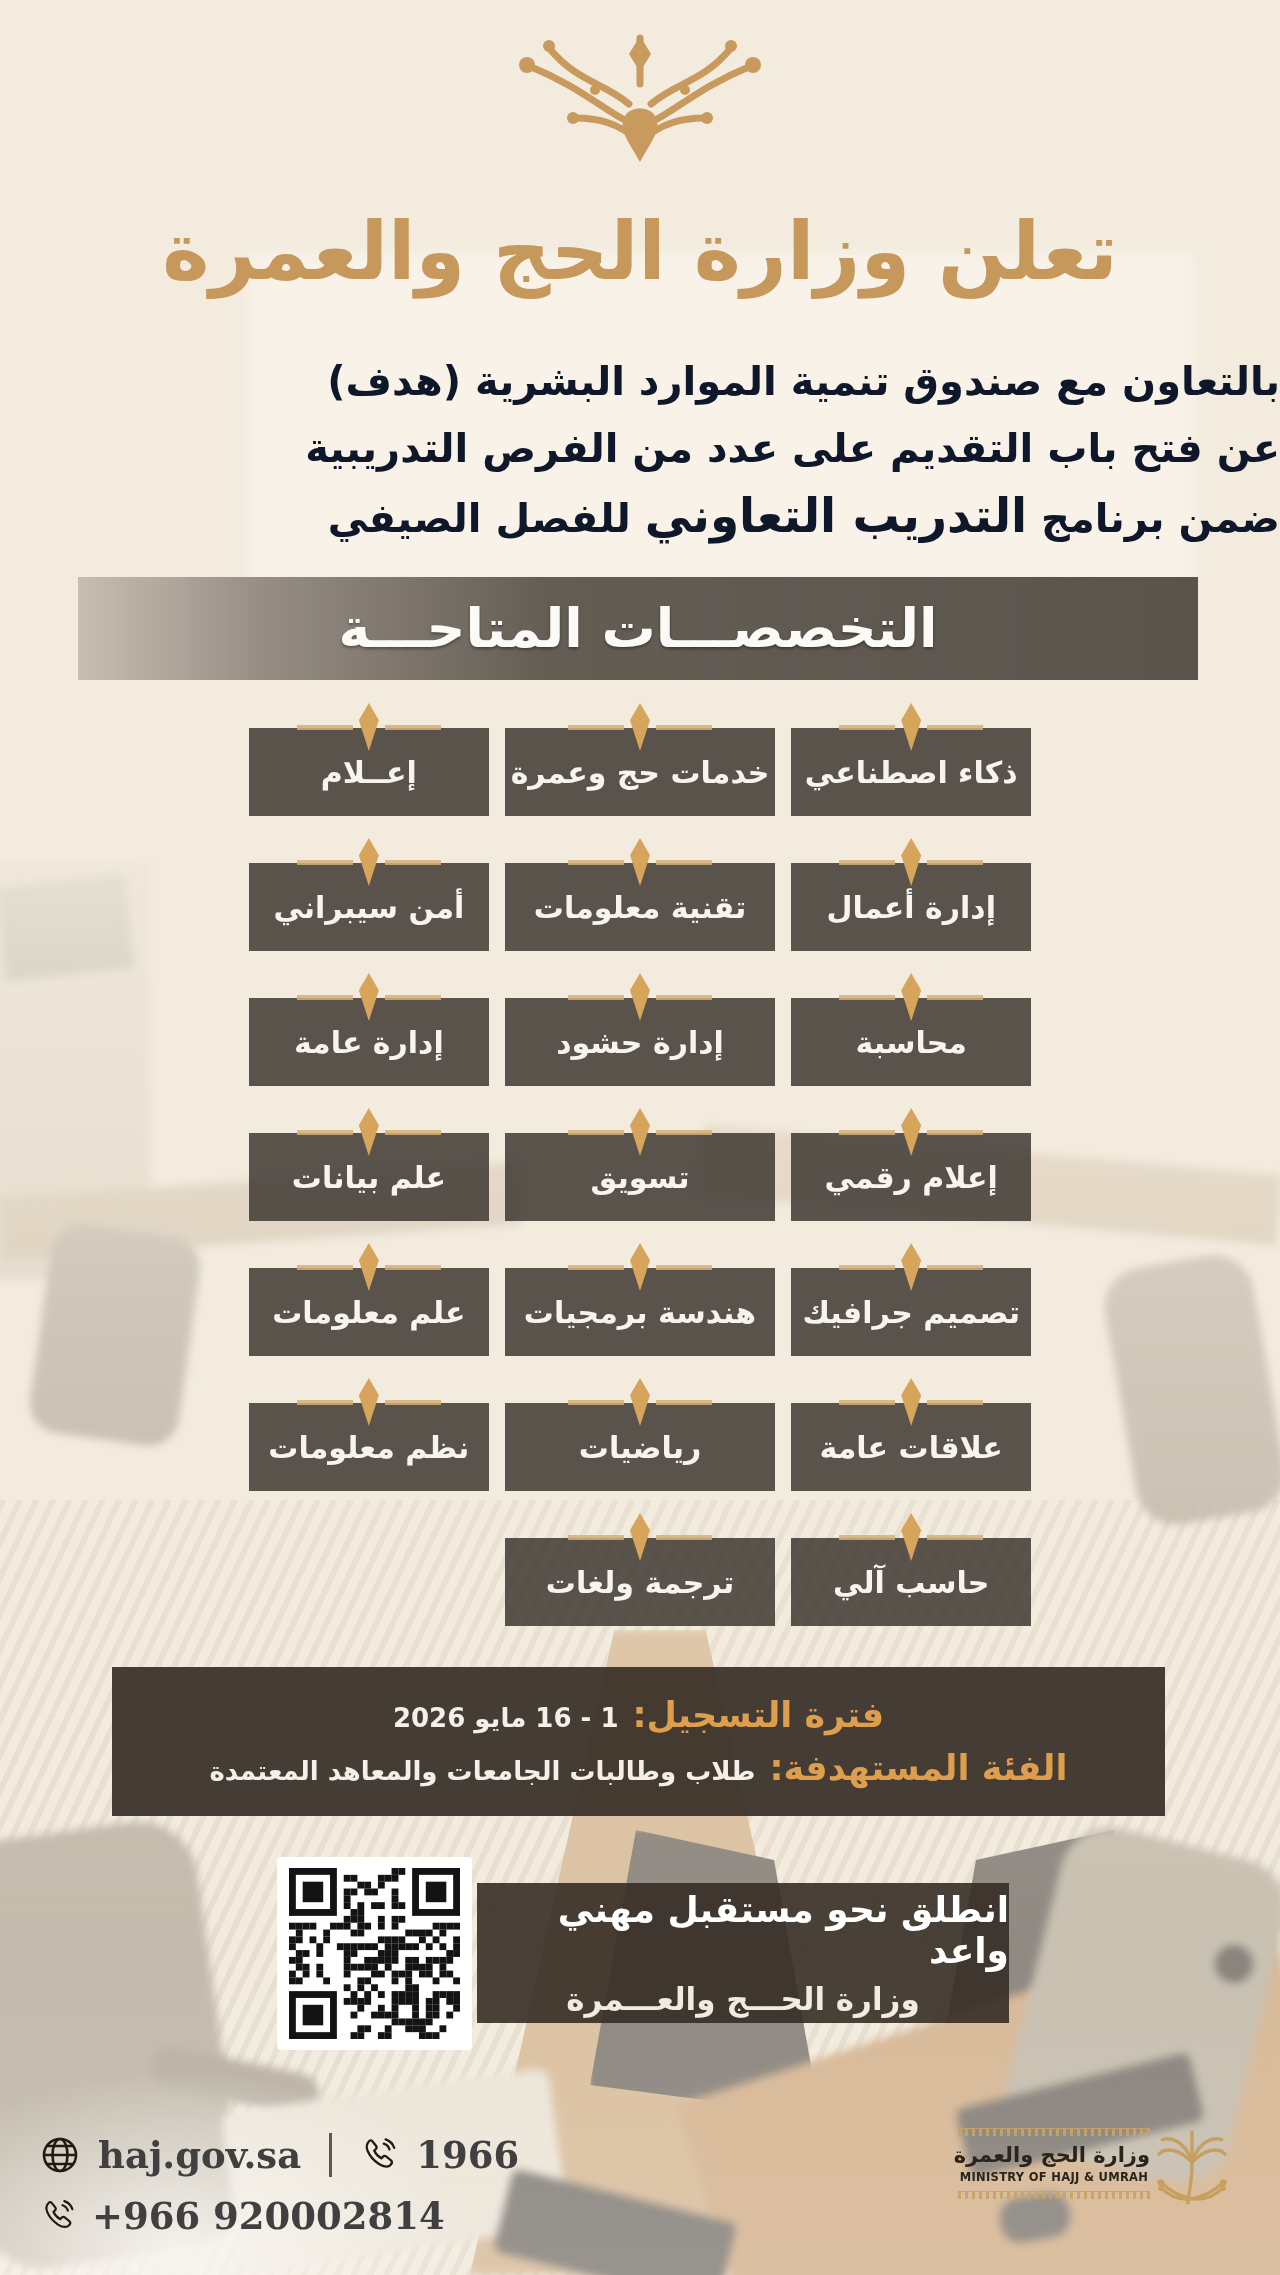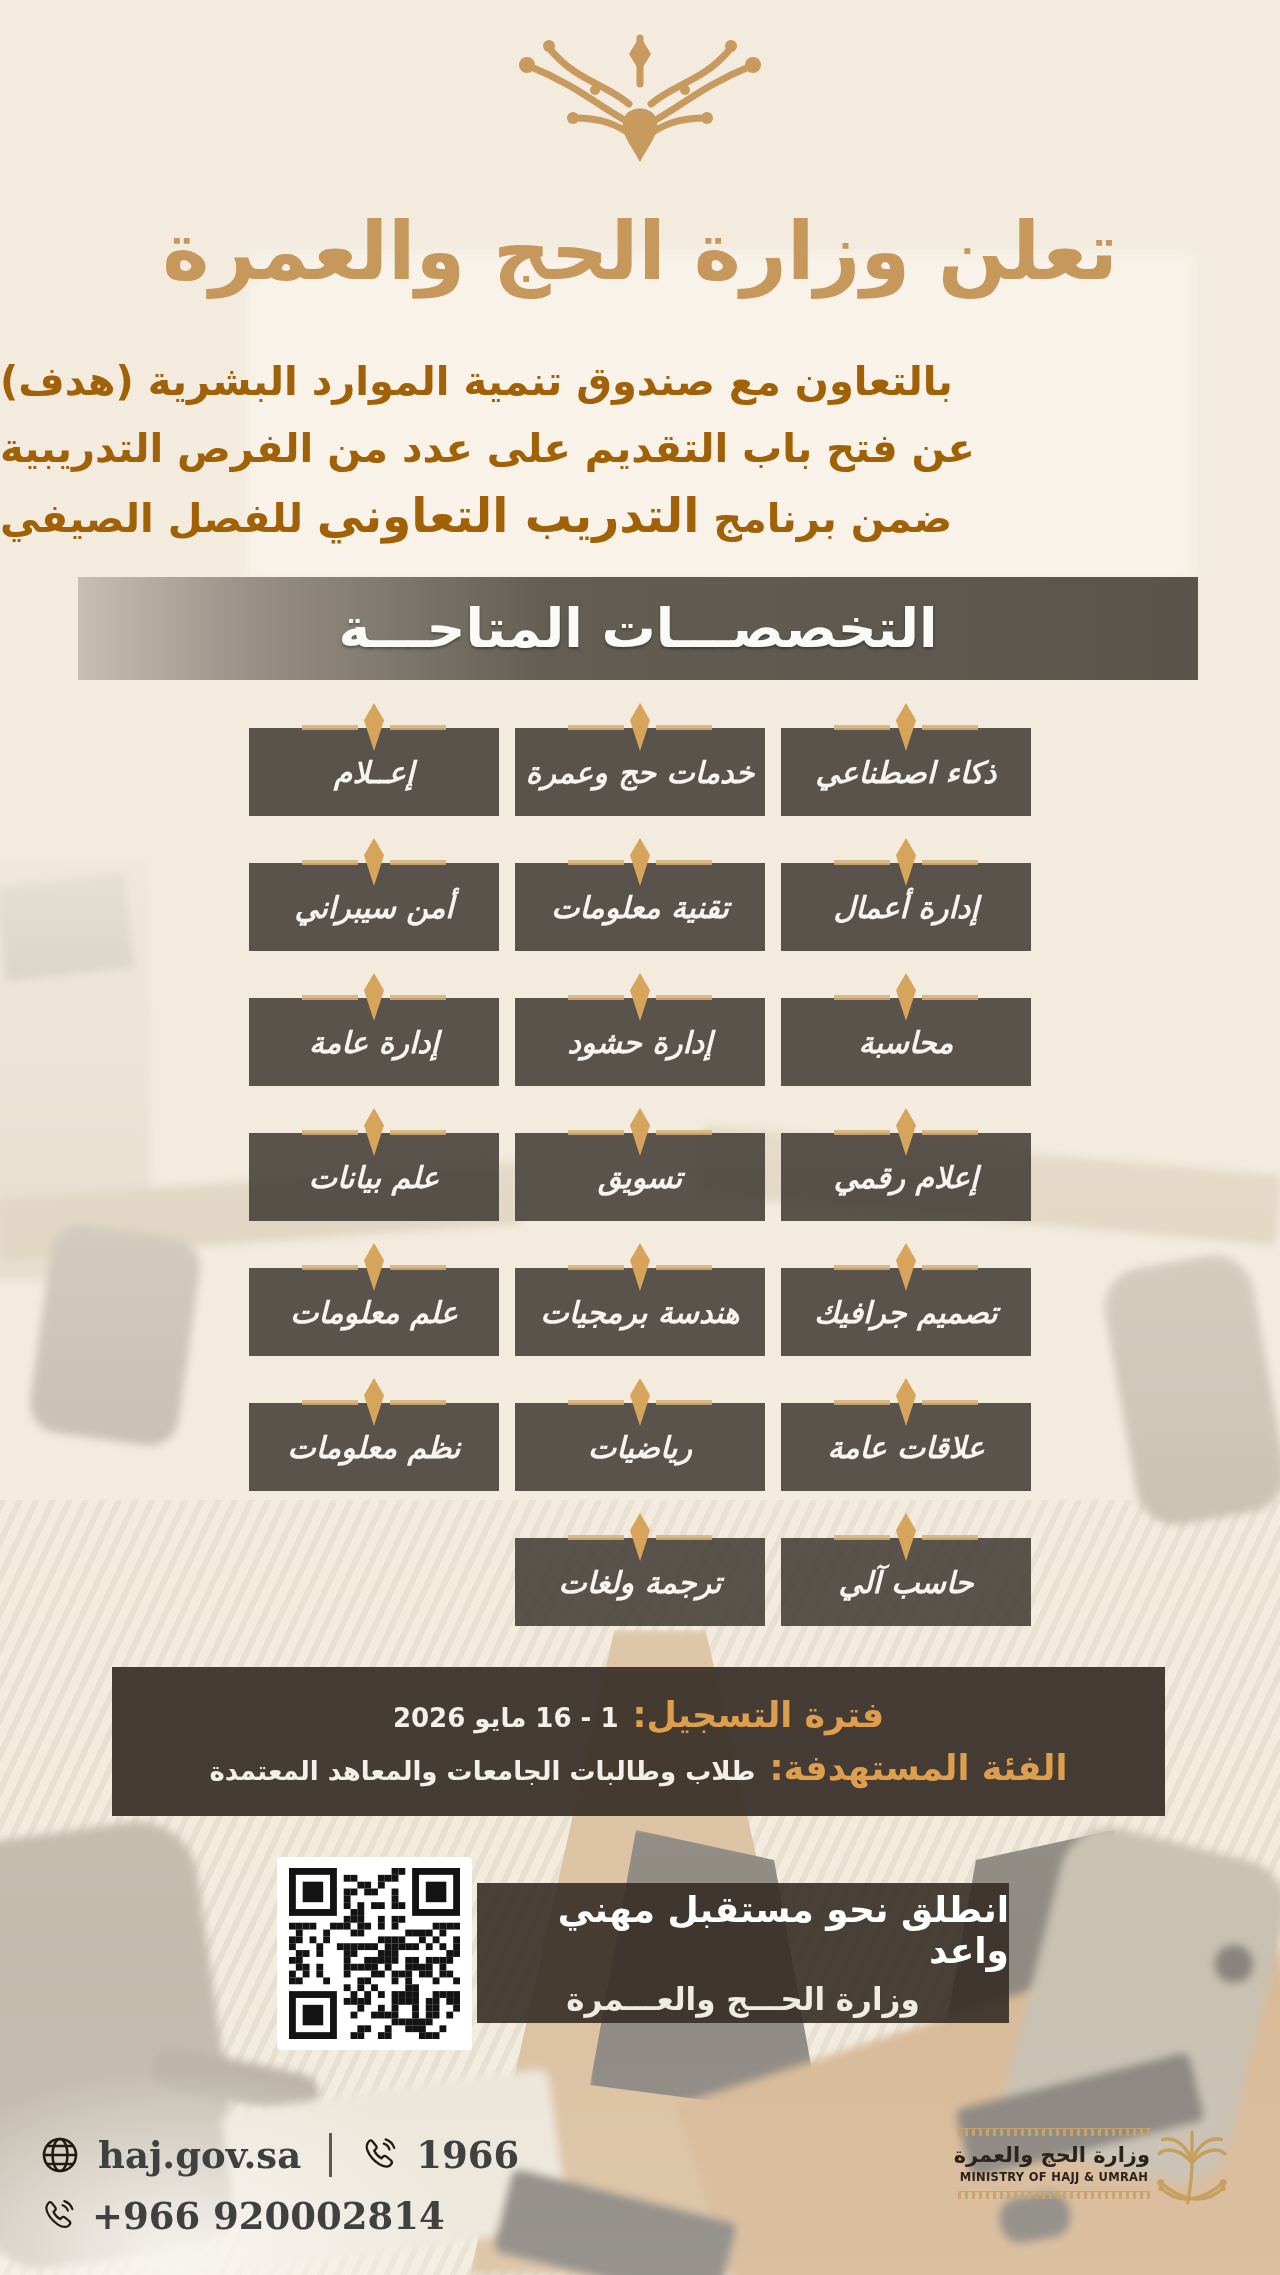--- a/index.html
+++ b/index.html
@@ -43,34 +43,34 @@
         rgba(242,235,222,.52) 70%,
         rgba(242,235,222,.46) 86%,
         rgba(244,238,229,.5) 100%);}
   .light-panel{position:absolute;left:248px;top:252px;width:946px;height:330px;
     background:rgba(251,247,240,.6);filter:blur(7px);}
   
   .ornament-top{position:absolute;left:505px;top:26px;width:270px;height:138px;}
   
   .title{position:absolute;left:0;top:192px;width:1280px;text-align:center;
     font-size:80px;line-height:120px;font-weight:700;color:#c6985c;white-space:nowrap;}
-  .intro{position:absolute;left:0;top:348px;width:1280px;text-align:left;
-    font-size:40px;line-height:67px;font-weight:700;color:#a16207;}
+  .intro{position:absolute;left:0;top:348px;width:1280px;text-align:right;
+    font-size:40px;line-height:67px;font-weight:700;color:#0f172a;}
   .intro .intro-bold{font-size:47px;font-weight:700;}
   
   .section-banner{position:absolute;left:78px;top:577px;width:1120px;height:103px;
     background:linear-gradient(90deg,#c8bfb4 0%,#978f85 16%,#645d54 42%,#5b544c 100%);
     display:flex;align-items:center;justify-content:center;}
   .section-banner span{color:#fcfaf6;font-size:54px;font-weight:700;
     text-shadow:0 2px 3px rgba(0,0,0,.35);}
   
   .spec-grid{position:absolute;left:249px;top:728px;width:782px;direction:rtl;
     display:grid;grid-template-columns:repeat(3,1fr);column-gap:16px;row-gap:47px;}
   .spec-btn{position:relative;height:88px;background:rgba(66,60,54,.87);
-    display:flex;align-items:center;justify-content:center;font-style:italic;}
+    display:flex;align-items:center;justify-content:center;}
   .spec-btn .spec-label{color:#f7f4ef;font-size:30px;font-weight:700;padding:0 6px;white-space:nowrap;}
   .diamond{position:absolute;top:-25px;left:50%;transform:translateX(-50%);
     width:20px;height:48px;background:#d7a45c;
     clip-path:polygon(50% 0,100% 36%,50% 100%,0 36%);}
   .tick{position:absolute;top:-3px;height:5px;width:56px;background:rgba(214,176,120,.85);}
   .tick-l{left:calc(50% + 16px);}
   .tick-r{right:calc(50% + 16px);}
   
   .reg-banner{position:absolute;left:112px;top:1667px;width:1053px;height:149px;
     background:rgba(54,46,38,.92);direction:rtl;

